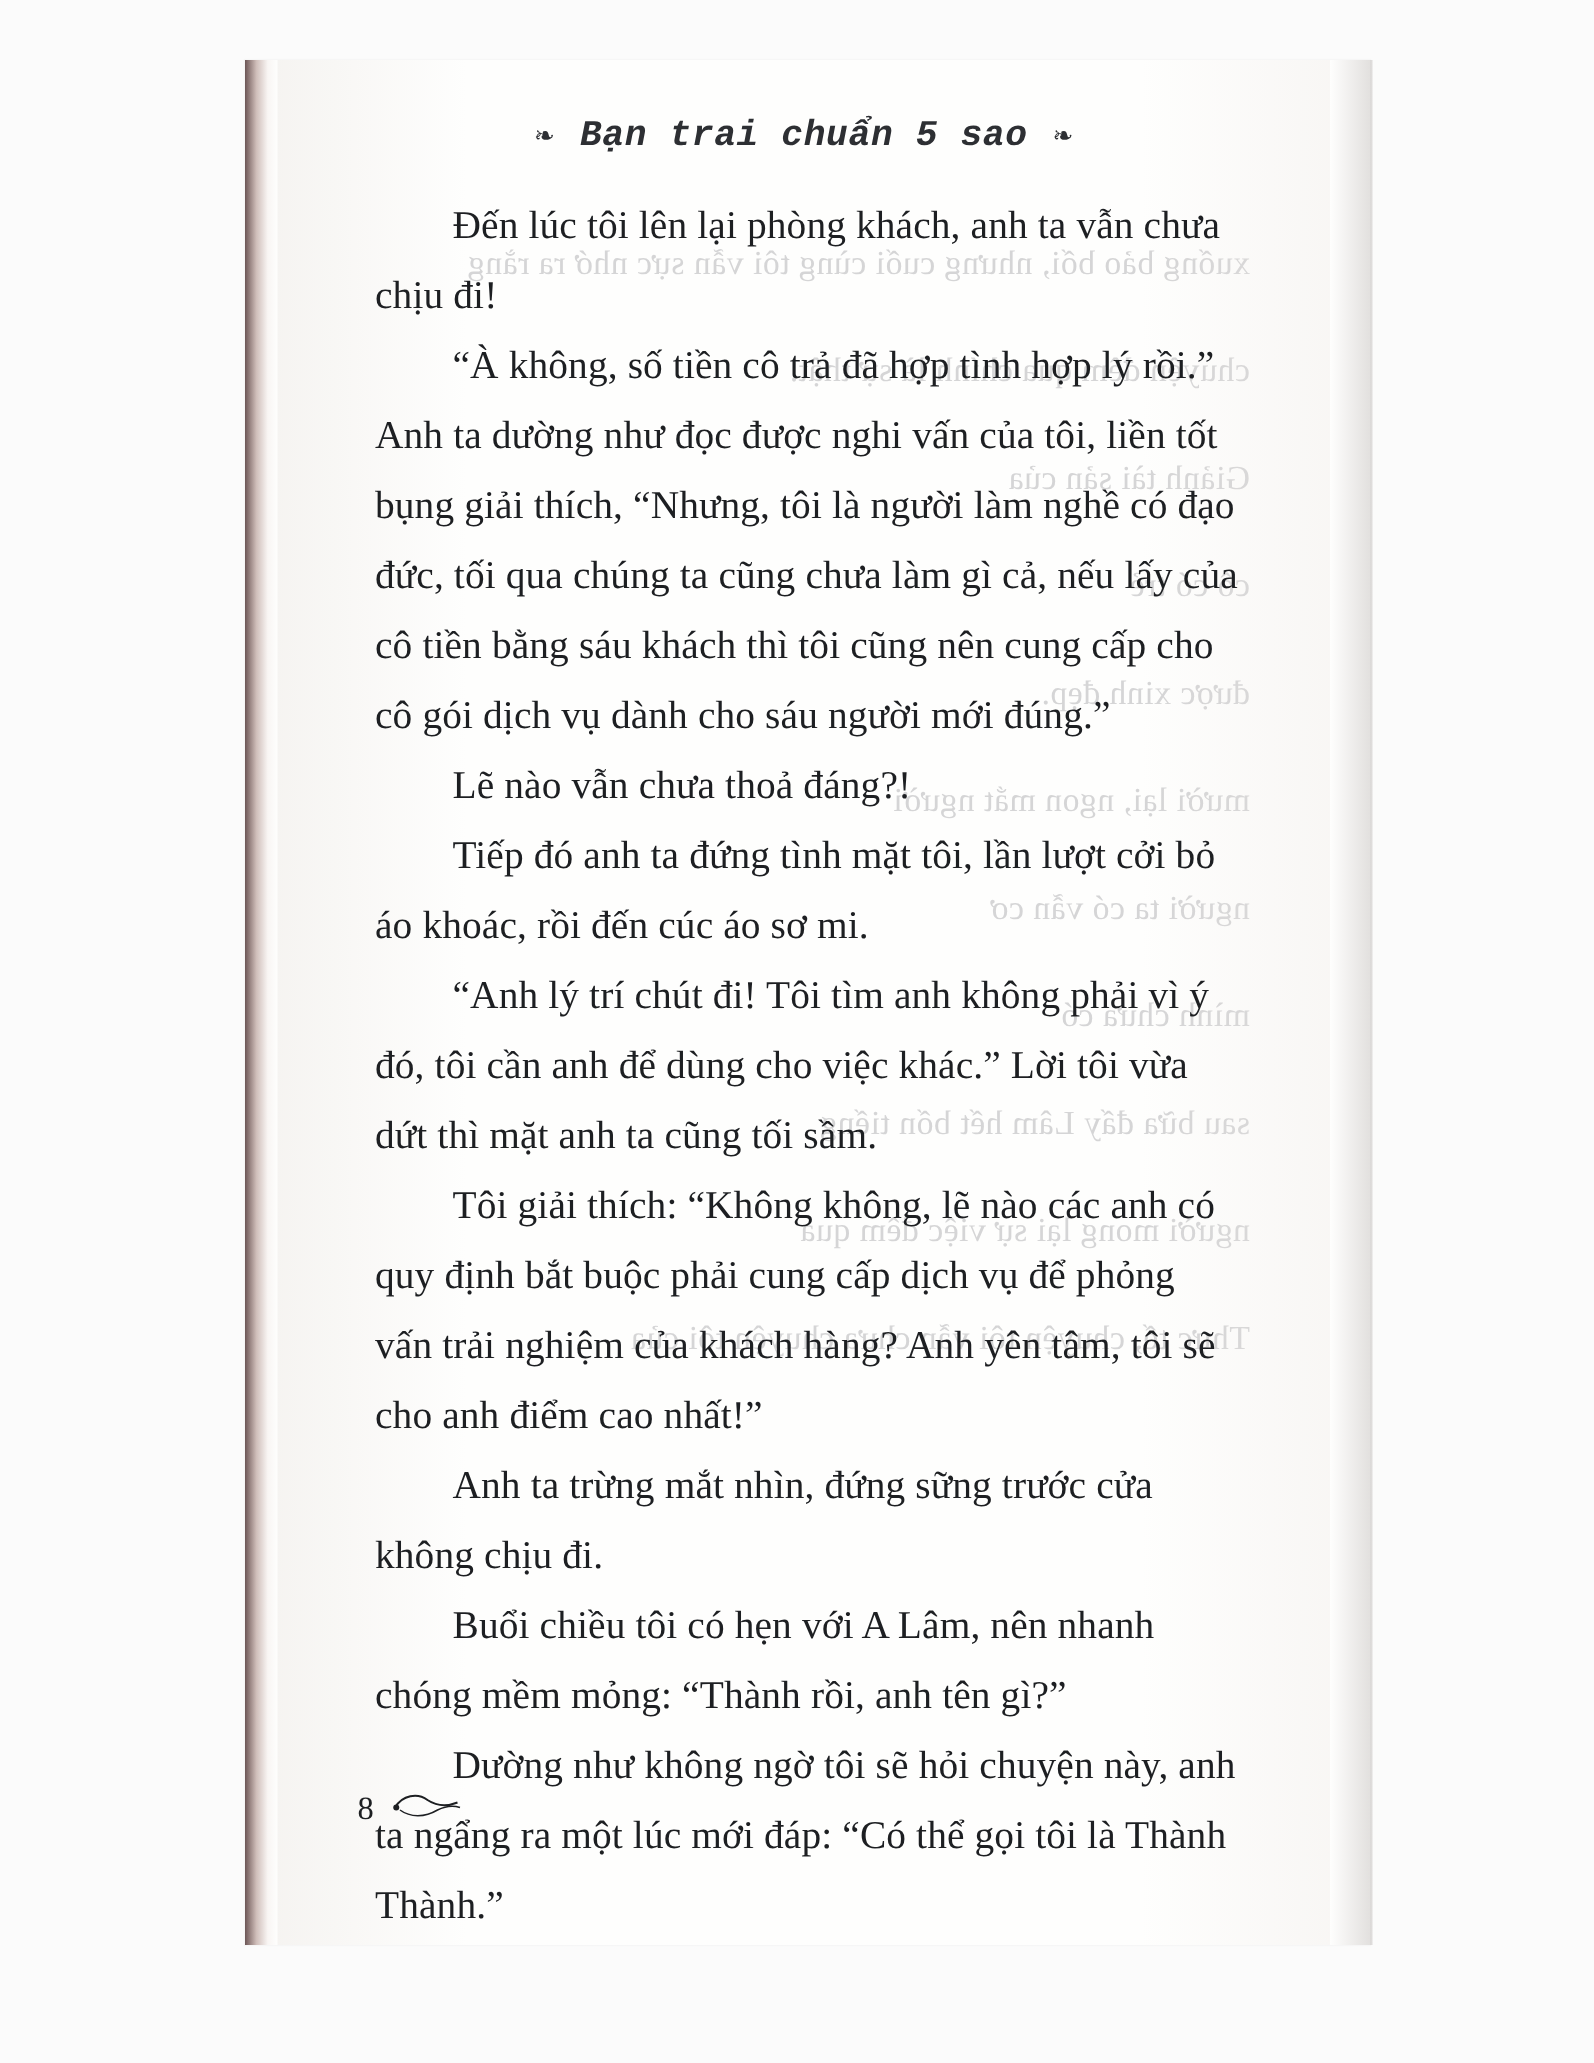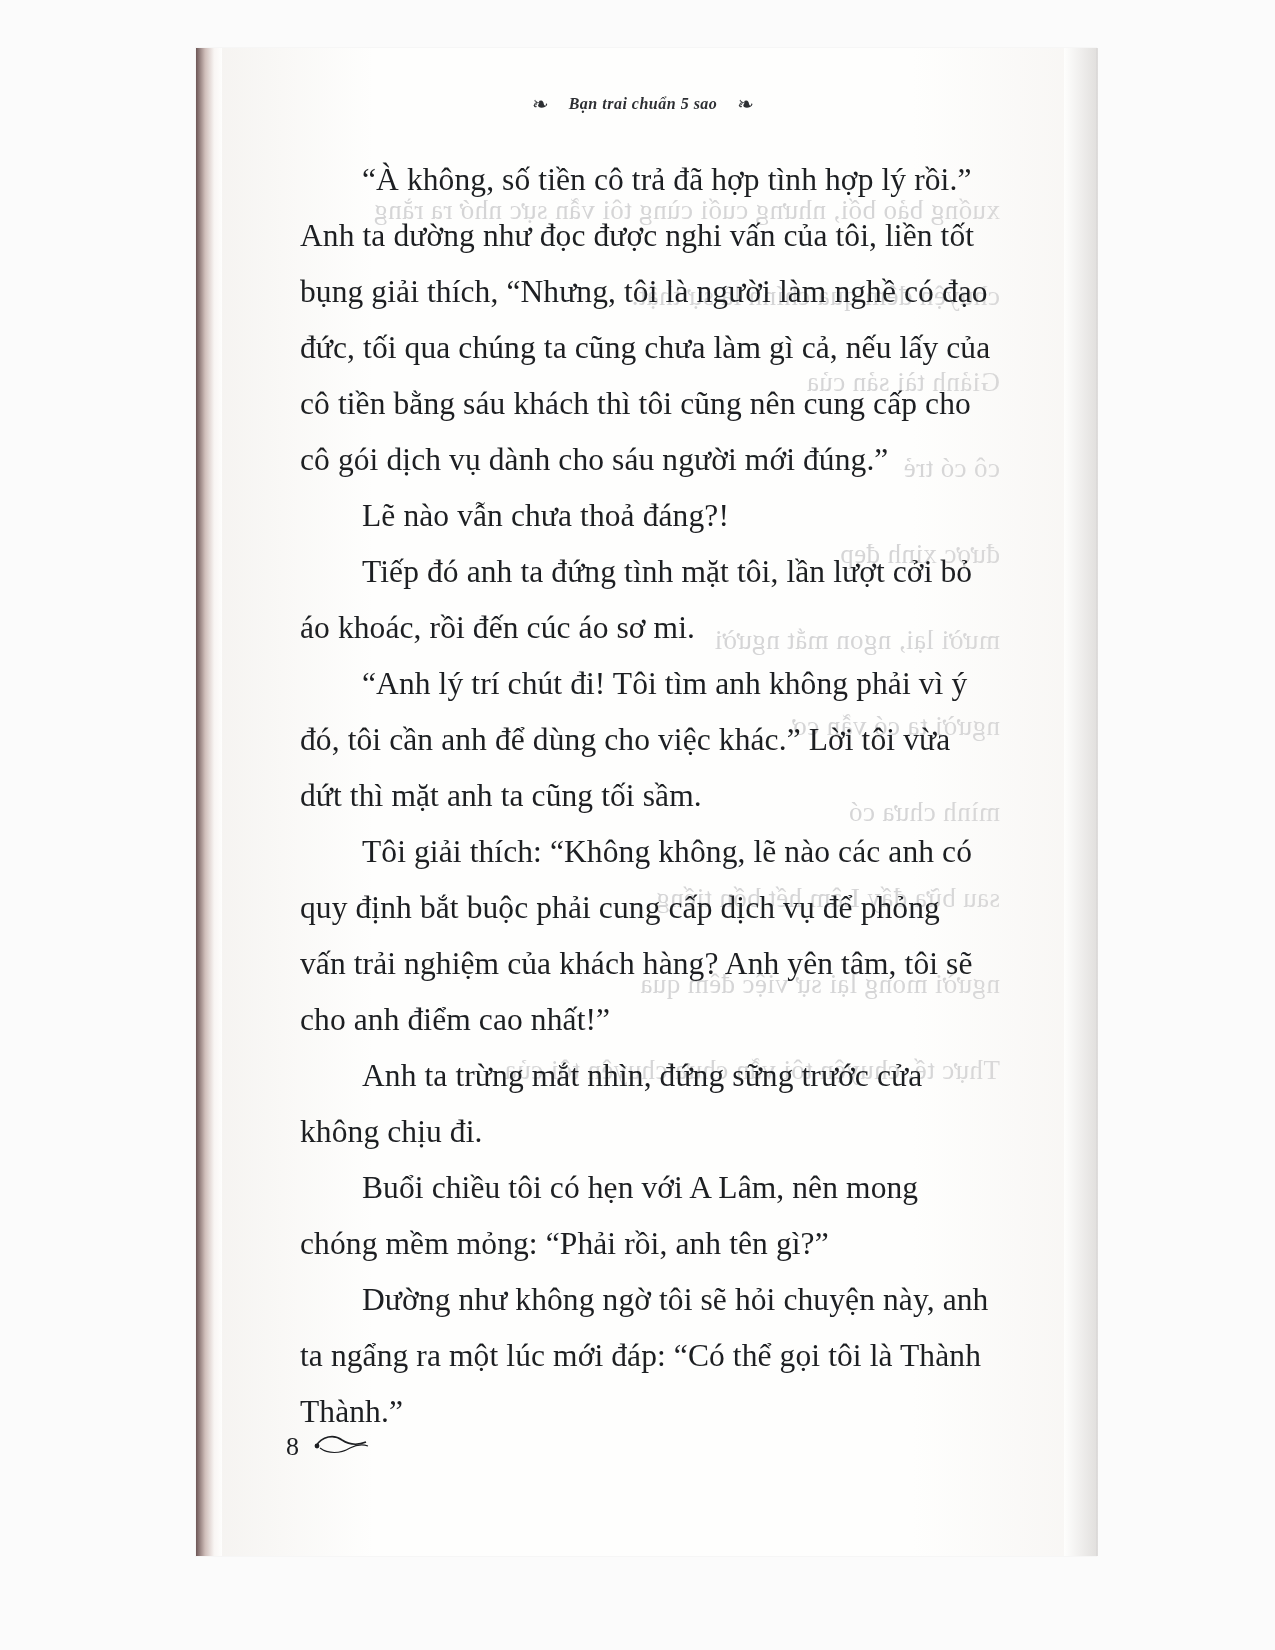--- a/index.html
+++ b/index.html
@@ -94,24 +94,24 @@
   .running-head {
     position: absolute;
     left: 222px;
     top: 92px;
     width: 842px;
     text-align: center;
     color: #2d2f33;
   }
   .running-head .title {
     display: inline-block;
-    font-family: Liberation Serif, serif;
+    font-family: Liberation Mono, monospace;
     font-style: italic;
     font-weight: bold;
-    font-size: 16px;
+    font-size: 29px;
     letter-spacing: 0.5px;
     vertical-align: middle;
   }
   .orn {
     display: inline-block;
     vertical-align: middle;
     margin: 0 16px;
     color: #2d2f33;
     font-size: 20px;
   }
@@ -176,27 +176,28 @@
 
   <div class="page-tint"></div>
 
   <div class="running-head">
     <span class="orn">❧</span>
     <span class="title">Bạn trai chuẩn 5 sao</span>
     <span class="orn">❧</span>
   </div>
 
   <div class="body-text">
+    <p>Đến lúc tôi lên lại phòng khách, anh ta vẫn chưa chịu đi!</p>
     <p>“À không, số tiền cô trả đã hợp tình hợp lý rồi.” Anh ta dường như đọc được nghi vấn của tôi, liền tốt bụng giải thích, “Nhưng, tôi là người làm nghề có đạo đức, tối qua chúng ta cũng chưa làm gì cả, nếu lấy của cô tiền bằng sáu khách thì tôi cũng nên cung cấp cho cô gói dịch vụ dành cho sáu người mới đúng.”</p>
     <p>Lẽ nào vẫn chưa thoả đáng?!</p>
     <p>Tiếp đó anh ta đứng tình mặt tôi, lần lượt cởi bỏ áo khoác, rồi đến cúc áo sơ mi.</p>
     <p>“Anh lý trí chút đi! Tôi tìm anh không phải vì ý đó, tôi cần anh để dùng cho việc khác.” Lời tôi vừa dứt thì mặt anh ta cũng tối sầm.</p>
     <p>Tôi giải thích: “Không không, lẽ nào các anh có quy định bắt buộc phải cung cấp dịch vụ để phỏng vấn trải nghiệm của khách hàng? Anh yên tâm, tôi sẽ cho anh điểm cao nhất!”</p>
     <p>Anh ta trừng mắt nhìn, đứng sững trước cửa không chịu đi.</p>
-    <p>Buổi chiều tôi có hẹn với A Lâm, nên mong chóng mềm mỏng: “Phải rồi, anh tên gì?”</p>
+    <p>Buổi chiều tôi có hẹn với A Lâm, nên nhanh chóng mềm mỏng: “Thành rồi, anh tên gì?”</p>
     <p>Dường như không ngờ tôi sẽ hỏi chuyện này, anh ta ngẩng ra một lúc mới đáp: “Có thể gọi tôi là Thành Thành.”</p>
   </div>
 
   <div class="folio">8</div>
   <div class="folio-orn">
     <svg width="60" height="34" viewBox="0 0 60 34" aria-hidden="true">
       <path d="M4 18 C10 8, 22 6, 30 12 C36 16, 44 18, 54 14" fill="none" stroke="#1d1f22" stroke-width="1.6"></path>
       <path d="M8 20 C16 26, 28 26, 38 20 C44 17, 50 16, 56 18" fill="none" stroke="#1d1f22" stroke-width="1.2"></path>
       <circle cx="5" cy="18" r="2.4" fill="#1d1f22"></circle>
     </svg>

